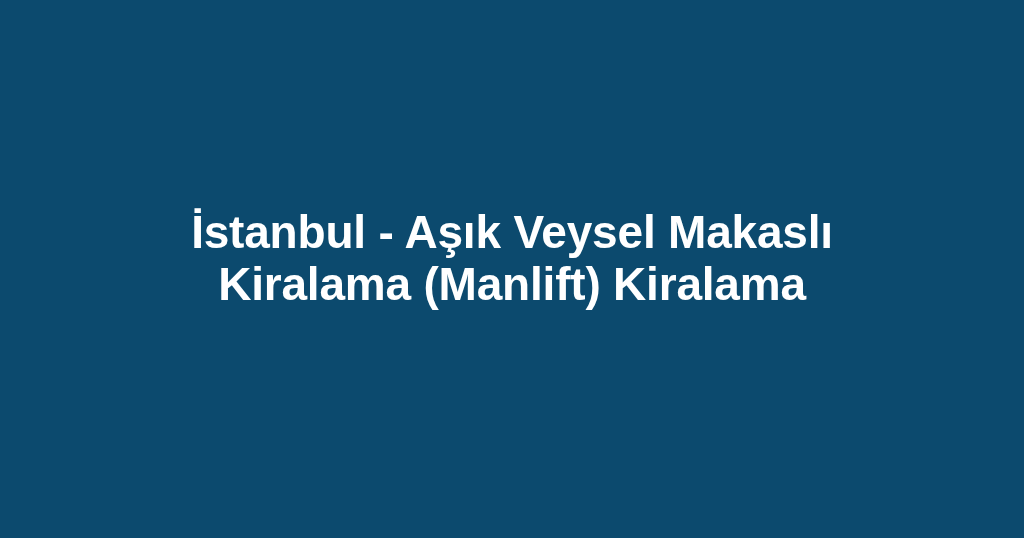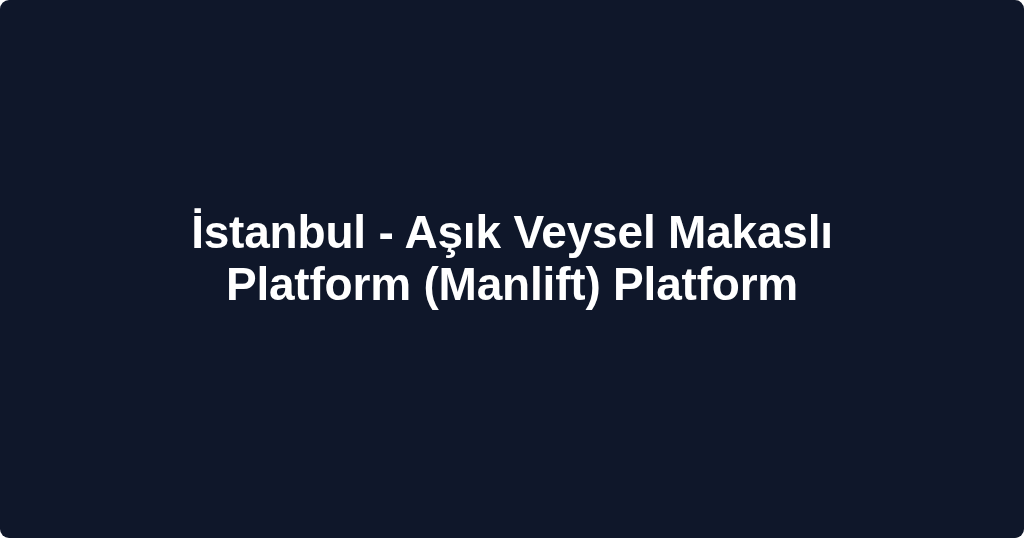--- a/index.html
+++ b/index.html
@@ -43,20 +43,20 @@
     font-size: 46px;
     line-height: 52px;
     color: #FFFFFF;
     letter-spacing: -0.2px;
     white-space: nowrap;
   }
 </style>
 </head>
 <body>
 
-<div id="share-card" style="background: #0f172a; border-radius: 9px;">
+<div id="share-card" style="background: #0c4a6e;">
 
   <div id="title-block">
     <span class="title-line" style="color: rgb(255, 255, 255);">İstanbul - Aşık Veysel Makaslı</span>
-    <span class="title-line" style="color: rgb(255, 255, 255);">Platform (Manlift) Platform</span>
+    <span class="title-line" style="color: rgb(255, 255, 255);">Kiralama (Manlift) Kiralama</span>
   </div>
 
 </div>
 
 </body></html>

